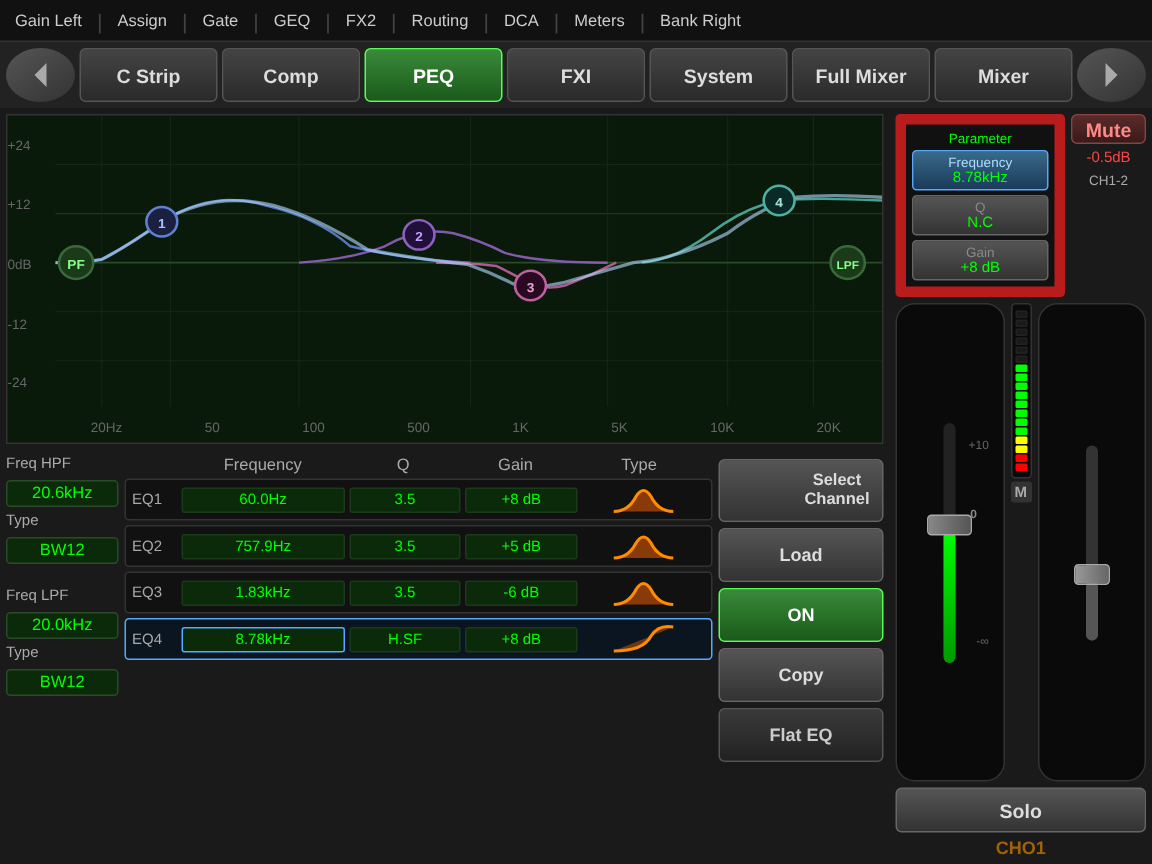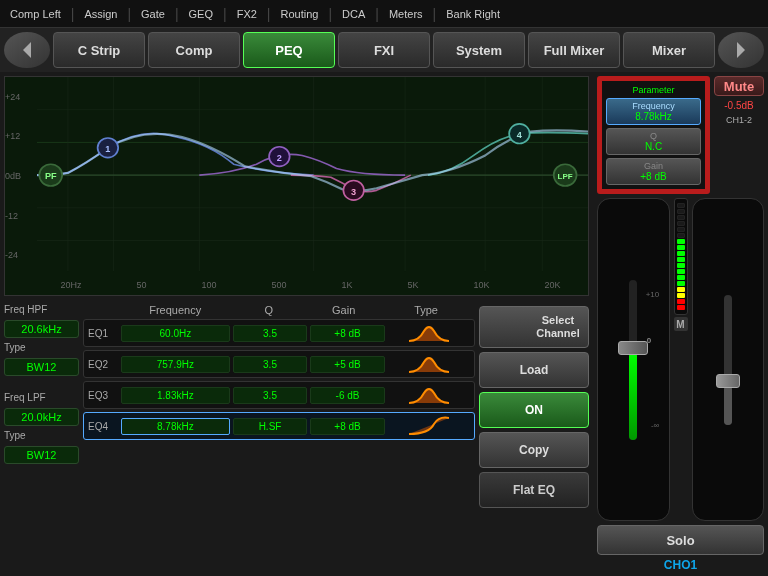--- a/index.html
+++ b/index.html
@@ -265,21 +265,21 @@
 
     .top-right {
       display: flex;
       gap: 4px;
     }
 
     
     .param-section {
       flex: 1;
       background: #111;
-      border: 5px solid #b91c1c;
+      border: 7px solid #b91c1c;
       border-radius: 3px;
       padding: 4px;
       display: flex;
       flex-direction: column;
       gap: 3px;
     }
     .param-title {
       font-size: 9px;
       color: #0f0;
       text-align: center;
@@ -430,21 +430,21 @@
       font-size: 13px;
       font-weight: bold;
       display: flex;
       align-items: center;
       justify-content: center;
       cursor: pointer;
     }
     .ch-id {
       text-align: center;
       font-size: 12px;
-      color: #0ea5e9;
+      color: #a16207;
       font-weight: bold;
     }
 
     
     .eq-svg {
       position: absolute;
       top: 0; left: 0;
       width: 100%;
       height: 100%;
       pointer-events: none;
@@ -452,21 +452,21 @@
 
     .top-nav-sep {
       color: #444;
       font-size: 14px;
     }
   </style>
 </head>
 <body>
 
 <div class="top-nav">
-  <span class="top-nav-item">Comp Left</span>
+  <span class="top-nav-item">Gain Left</span>
   <span class="top-nav-sep">|</span>
   <span class="top-nav-item">Assign</span>
   <span class="top-nav-sep">|</span>
   <span class="top-nav-item">Gate</span>
   <span class="top-nav-sep">|</span>
   <span class="top-nav-item">GEQ</span>
   <span class="top-nav-sep">|</span>
   <span class="top-nav-item">FX2</span>
   <span class="top-nav-sep">|</span>
   <span class="top-nav-item">Routing</span>

